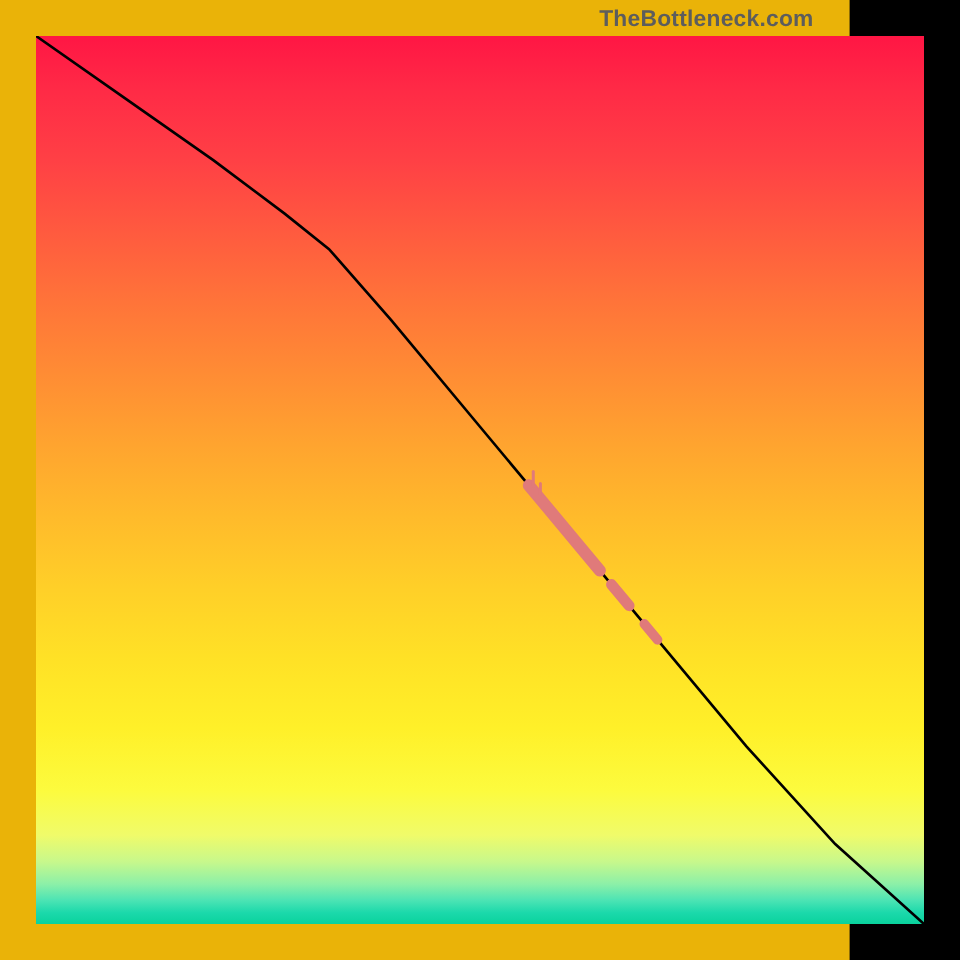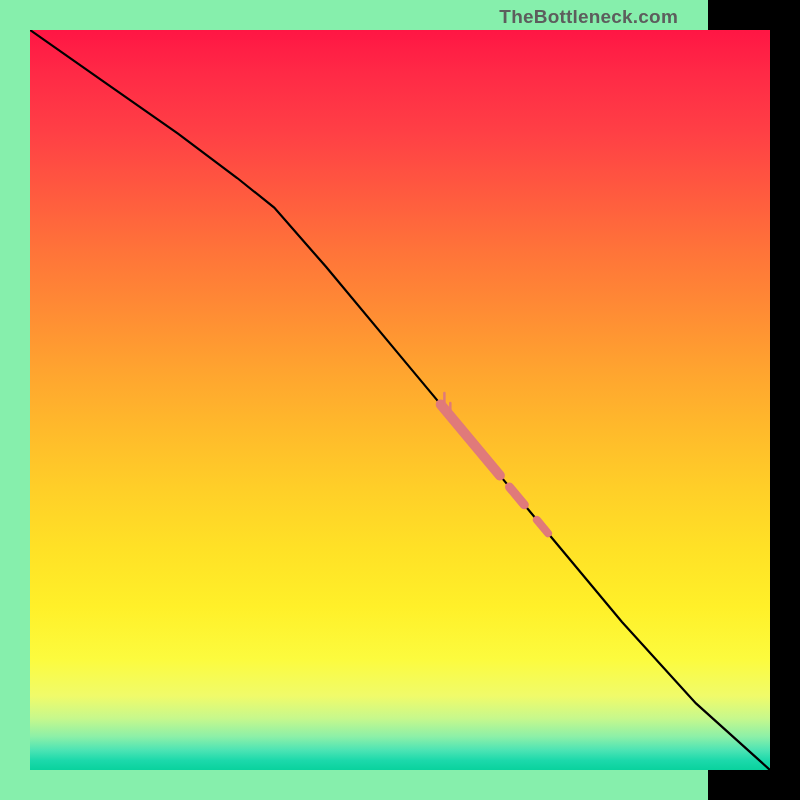--- a/index.html
+++ b/index.html
@@ -1,21 +1,21 @@
 <!DOCTYPE html>
 <html><head>
 <meta charset="utf-8">
 <style>
   * { margin: 0; padding: 0; box-sizing: border-box; }
   html, body { width: 800px; height: 800px; background: #000; overflow: hidden; }
   .frame {
     position: relative;
     width: 708px;
     height: 800px;
-    background: #86efac;
+    background: #eab308;
   }
   .plot-area {
     position: absolute;
     left: 30px;
     top: 30px;
     width: 740px;
     height: 740px;
     overflow: hidden;
   }
   .gradient-bg {

